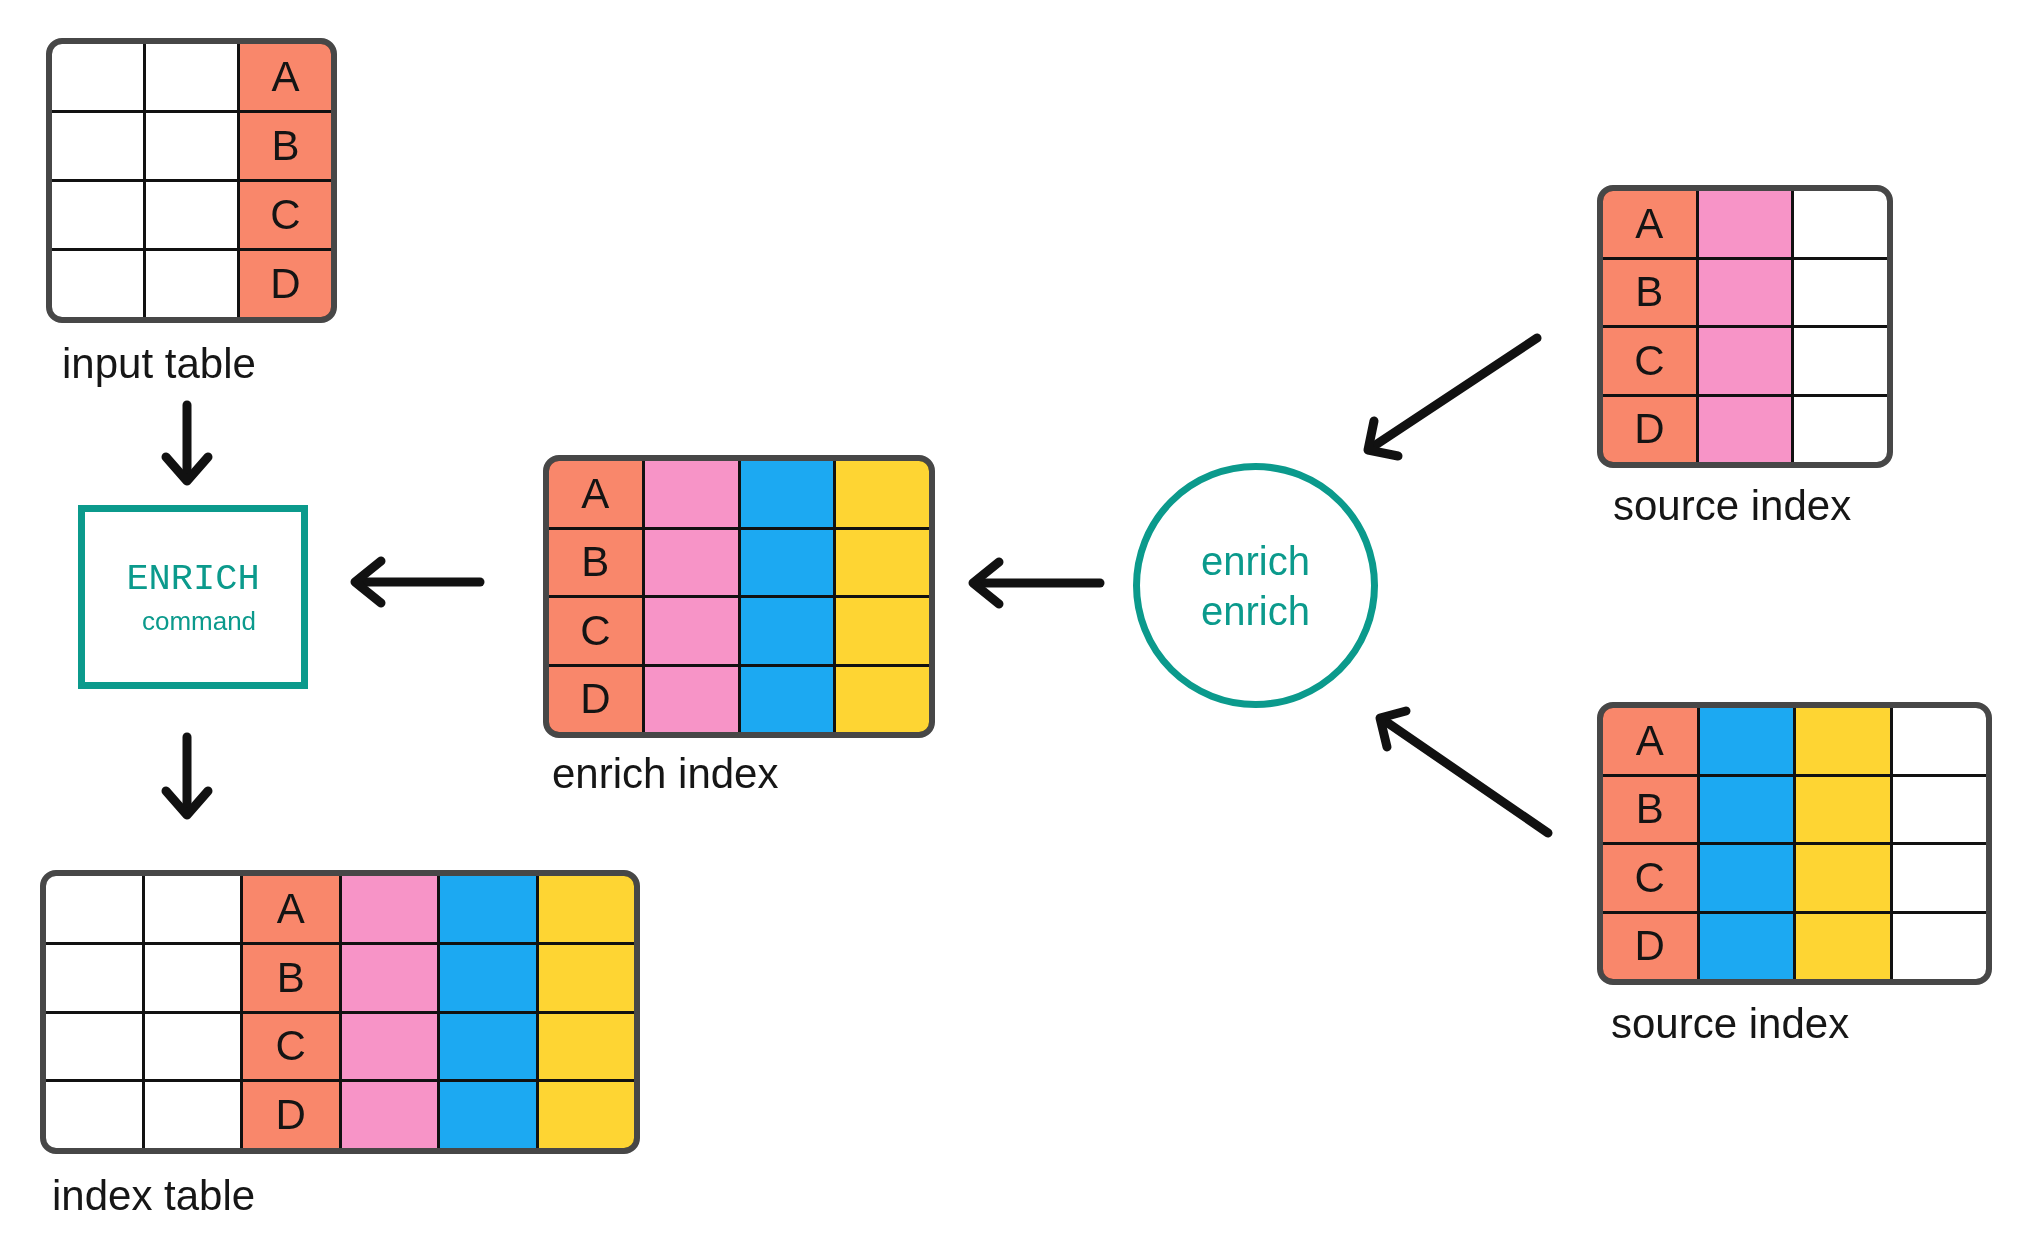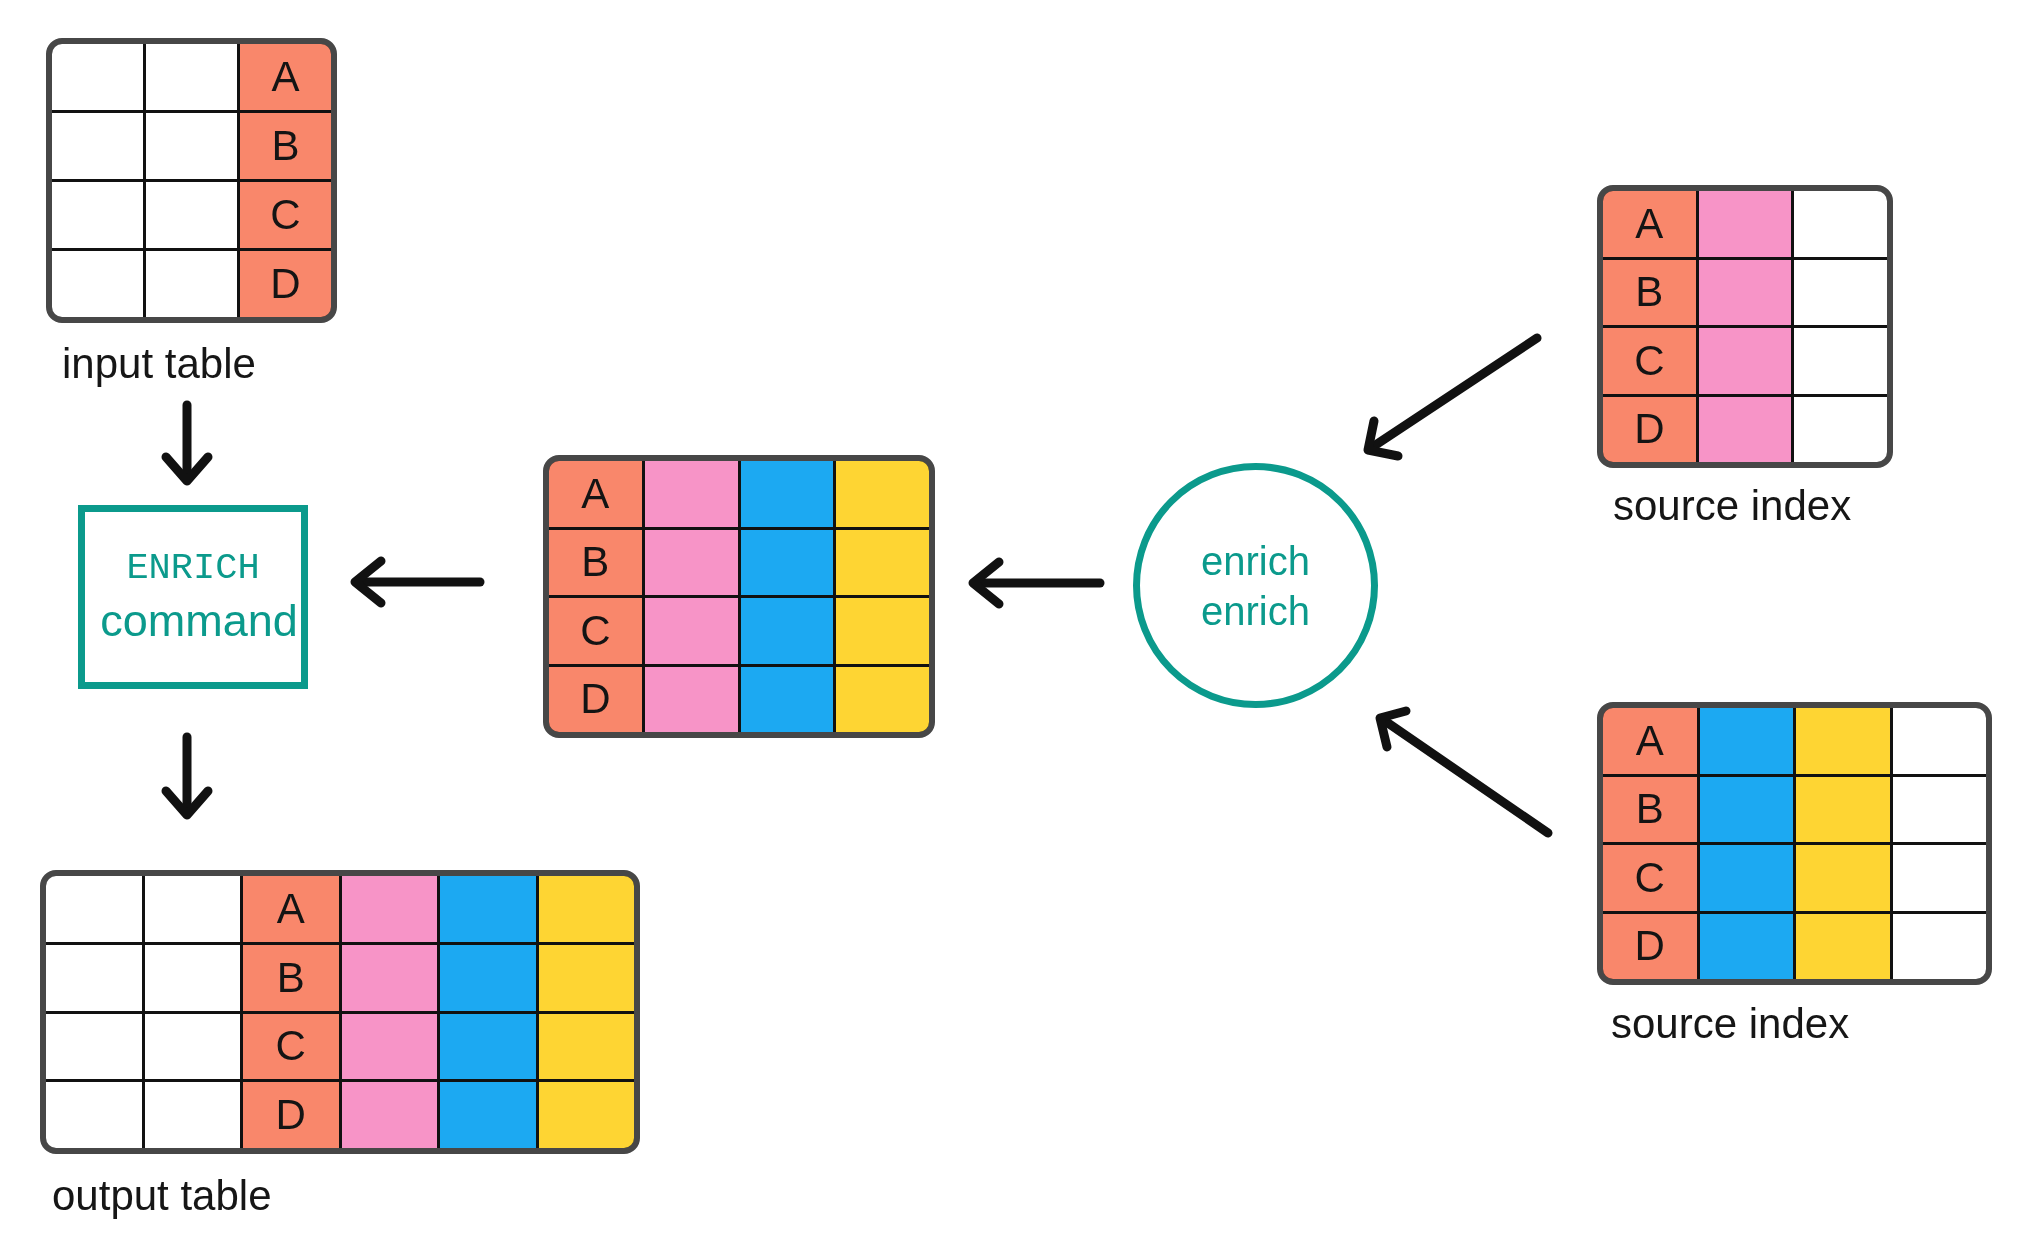--- a/index.html
+++ b/index.html
@@ -24,21 +24,21 @@
   .node-label{
     position:absolute;font-size:42px;color:var(--text);white-space:nowrap;
   }
   .command-box{
     position:absolute;left:78px;top:505px;width:230px;height:184px;
     border:7px solid var(--teal);box-sizing:border-box;background:#fff;
     display:flex;flex-direction:column;align-items:center;justify-content:center;
     gap:6px;color:var(--teal);
   }
   .command-box .mono{font-family:"Liberation Mono","DejaVu Sans Mono",monospace;font-size:37px;}
-  .command-box .sans{font-size:45px;margin-left:12px;}
+  .command-box .sans{font-size:26px;margin-left:12px;}
   .policy-circle{
     position:absolute;left:1133px;top:463px;width:245px;height:245px;
     border:7px solid var(--teal);border-radius:50%;box-sizing:border-box;background:#fff;
     display:flex;flex-direction:column;align-items:center;justify-content:center;
     color:var(--teal);font-size:40px;line-height:50px;
   }
 </style>
 </head>
 <body>
 
@@ -111,40 +111,41 @@
       <div class="cell" style="background: rgb(247, 148, 199);"></div>
       <div class="cell" style="background: rgb(28, 169, 242);"></div>
       <div class="cell" style="background: rgb(254, 213, 51);"></div>
       <div class="cell" style="background: rgb(255, 255, 255);"></div>
       <div class="cell" style="background: rgb(255, 255, 255);"></div>
       <div class="cell" style="background: rgb(249, 135, 107);">D</div>
       <div class="cell" style="background: rgb(247, 148, 199);"></div>
       <div class="cell" style="background: rgb(28, 169, 242);"></div>
       <div class="cell" style="background: rgb(254, 213, 51);"></div>
     </div>
-  <div class="node-label" style="left:52px;top:1172px;">output table</div>
+  <div class="node-label" style="left:52px;top:1172px;">index table</div>
 
   <div class="table-node" style="left: 543px; top: 455px; width: 392px; height: 283px; grid-template-columns: repeat(4, 1fr);">
       <div class="cell" style="background: rgb(249, 135, 107);">A</div>
       <div class="cell" style="background: rgb(247, 148, 199);"></div>
       <div class="cell" style="background: rgb(28, 169, 242);"></div>
       <div class="cell" style="background: rgb(254, 213, 51);"></div>
       <div class="cell" style="background: rgb(249, 135, 107);">B</div>
       <div class="cell" style="background: rgb(247, 148, 199);"></div>
       <div class="cell" style="background: rgb(28, 169, 242);"></div>
       <div class="cell" style="background: rgb(254, 213, 51);"></div>
       <div class="cell" style="background: rgb(249, 135, 107);">C</div>
       <div class="cell" style="background: rgb(247, 148, 199);"></div>
       <div class="cell" style="background: rgb(28, 169, 242);"></div>
       <div class="cell" style="background: rgb(254, 213, 51);"></div>
       <div class="cell" style="background: rgb(249, 135, 107);">D</div>
       <div class="cell" style="background: rgb(247, 148, 199);"></div>
       <div class="cell" style="background: rgb(28, 169, 242);"></div>
       <div class="cell" style="background: rgb(254, 213, 51);"></div>
     </div>
+  <div class="node-label" style="left:552px;top:750px;">enrich index</div>
 
   <div class="policy-circle">
     <span>enrich</span>
     <span>enrich</span>
   </div>
 
   <div class="table-node" style="left: 1597px; top: 185px; width: 296px; height: 283px; grid-template-columns: repeat(3, 1fr);">
       <div class="cell" style="background: rgb(249, 135, 107);">A</div>
       <div class="cell" style="background: rgb(247, 148, 199);"></div>
       <div class="cell" style="background: rgb(255, 255, 255);"></div>

